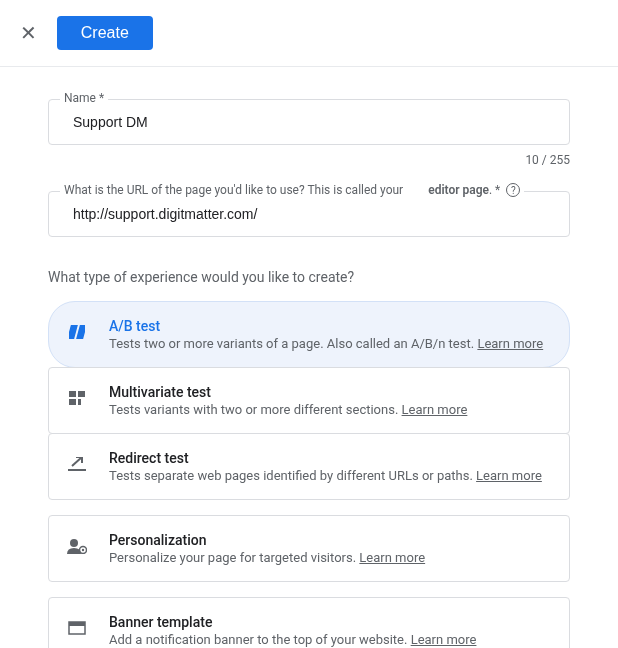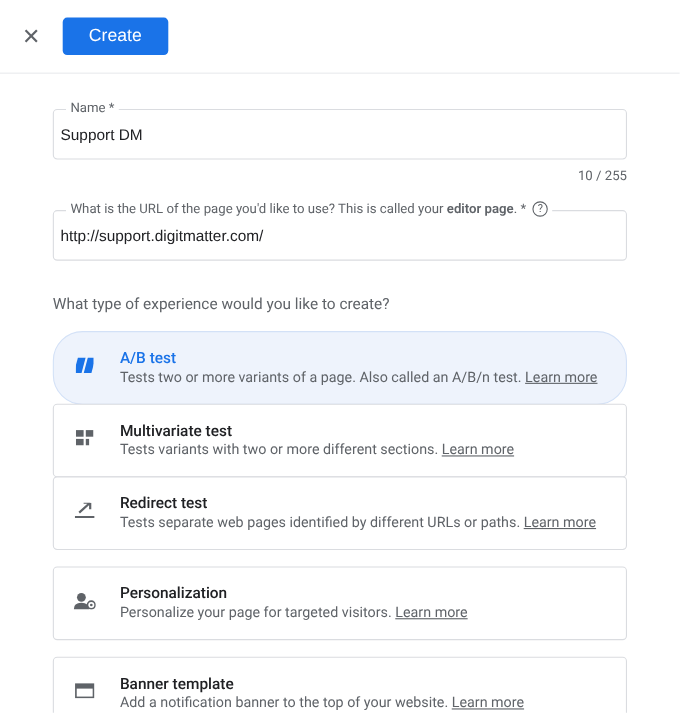--- a/index.html
+++ b/index.html
@@ -62,21 +62,21 @@
     }
     .field-label-url {
       display: flex;
       align-items: center;
       gap: 4px;
     }
     .field-input {
       width: 100%;
       border: 1px solid #dadce0;
       border-radius: 4px;
-      padding: 14px 6px;
+      padding: 14px 24px;
       font-size: 14px;
       color: #202124;
       outline: none;
     }
     .char-count {
       text-align: right;
       font-size: 12px;
       color: #5f6368;
       margin-top: 4px;
       margin-bottom: 24px;
@@ -84,20 +84,21 @@
     .url-group {
       margin-bottom: 32px;
     }
     .url-label-text {
       font-size: 12px;
       color: #5f6368;
     }
     .url-label-text strong {
       color: #5f6368;
       font-weight: 600;
+      margin-left: 22px;
     }
     .help-icon {
       display: inline-flex;
       width: 14px;
       height: 14px;
       border: 1.3px solid #5f6368;
       border-radius: 50%;
       align-items: center;
       justify-content: center;
       font-size: 10px;

